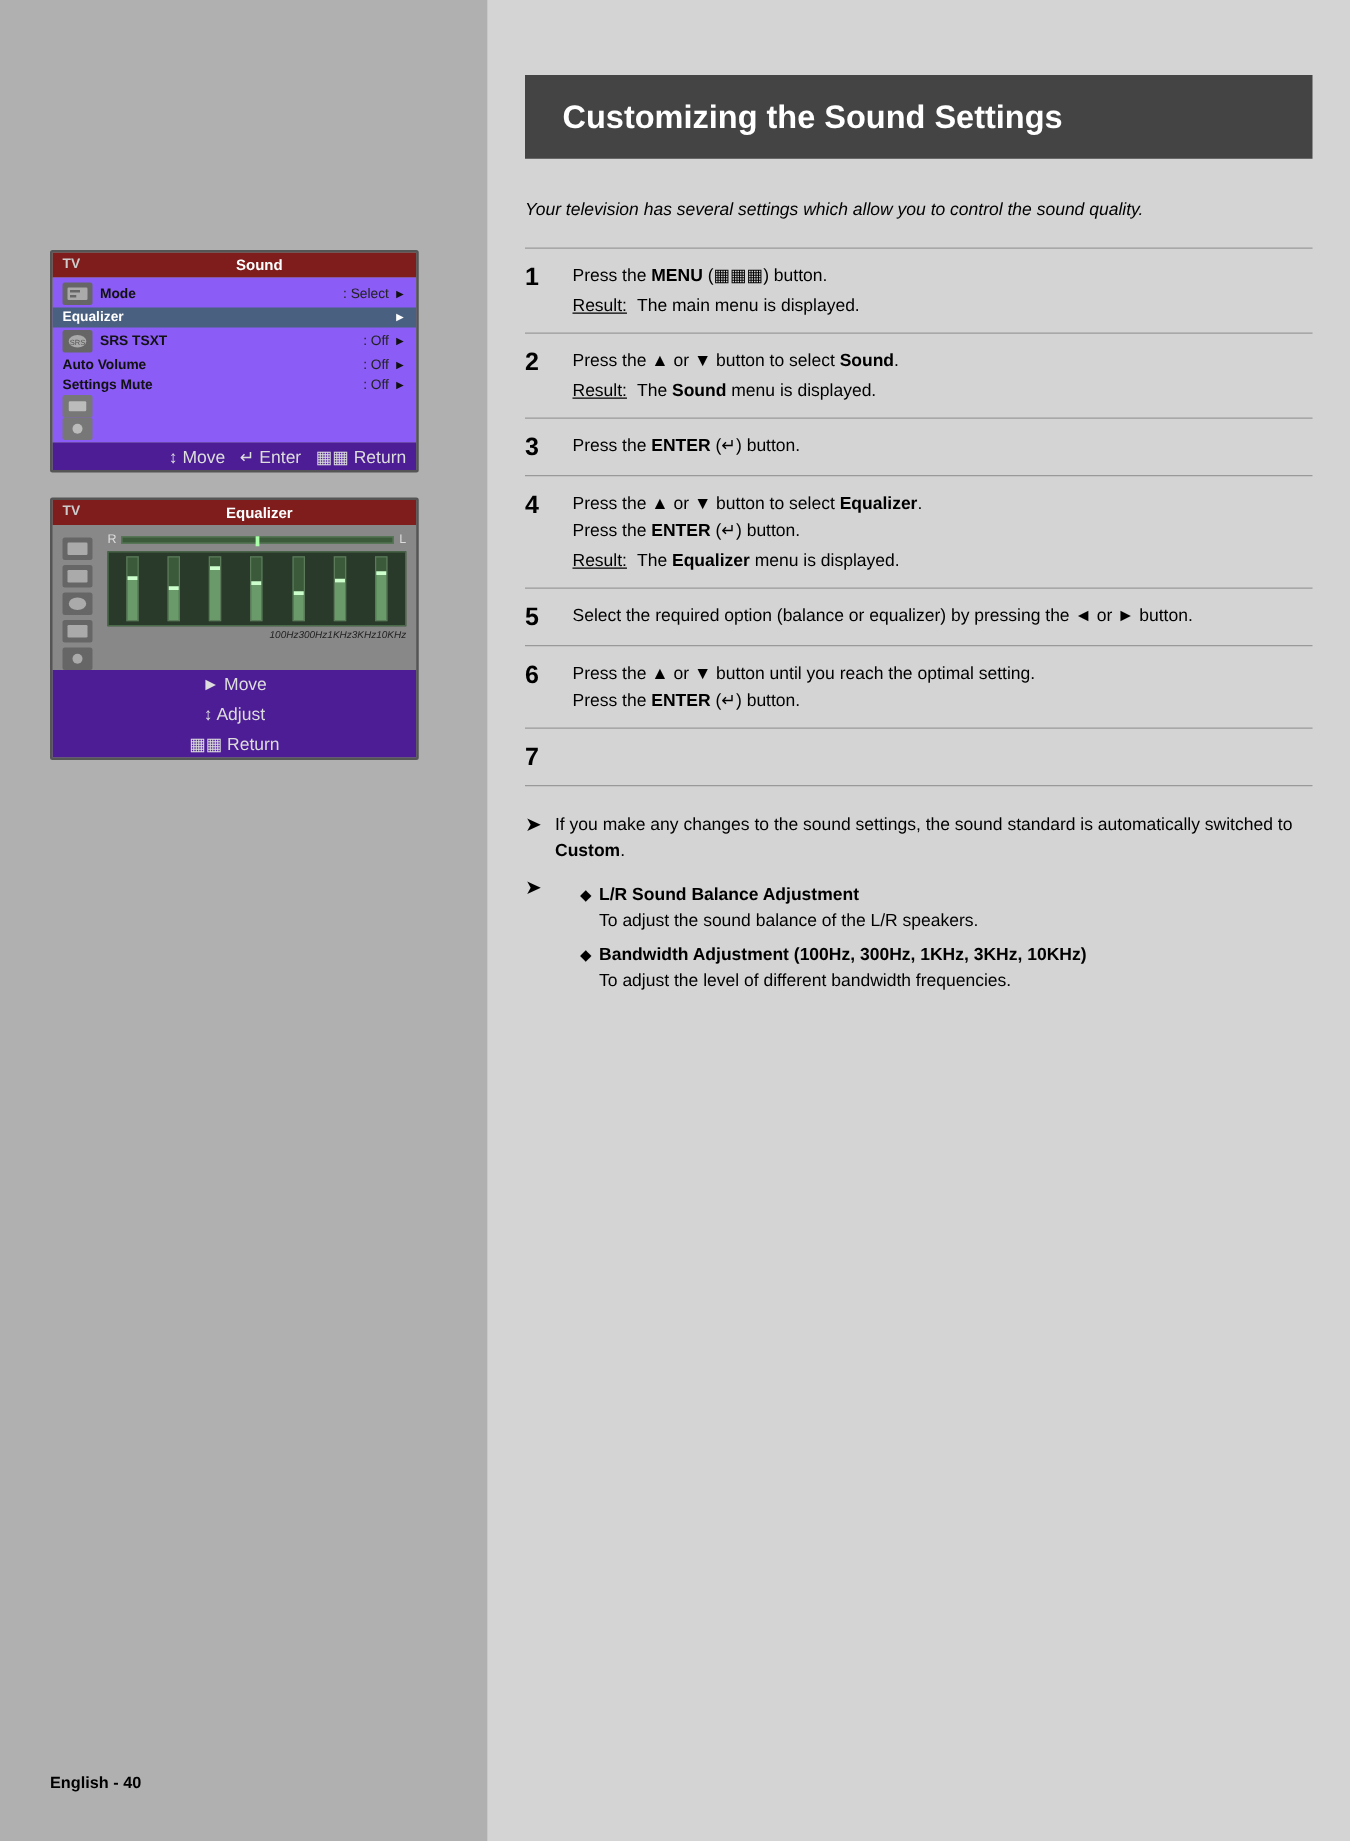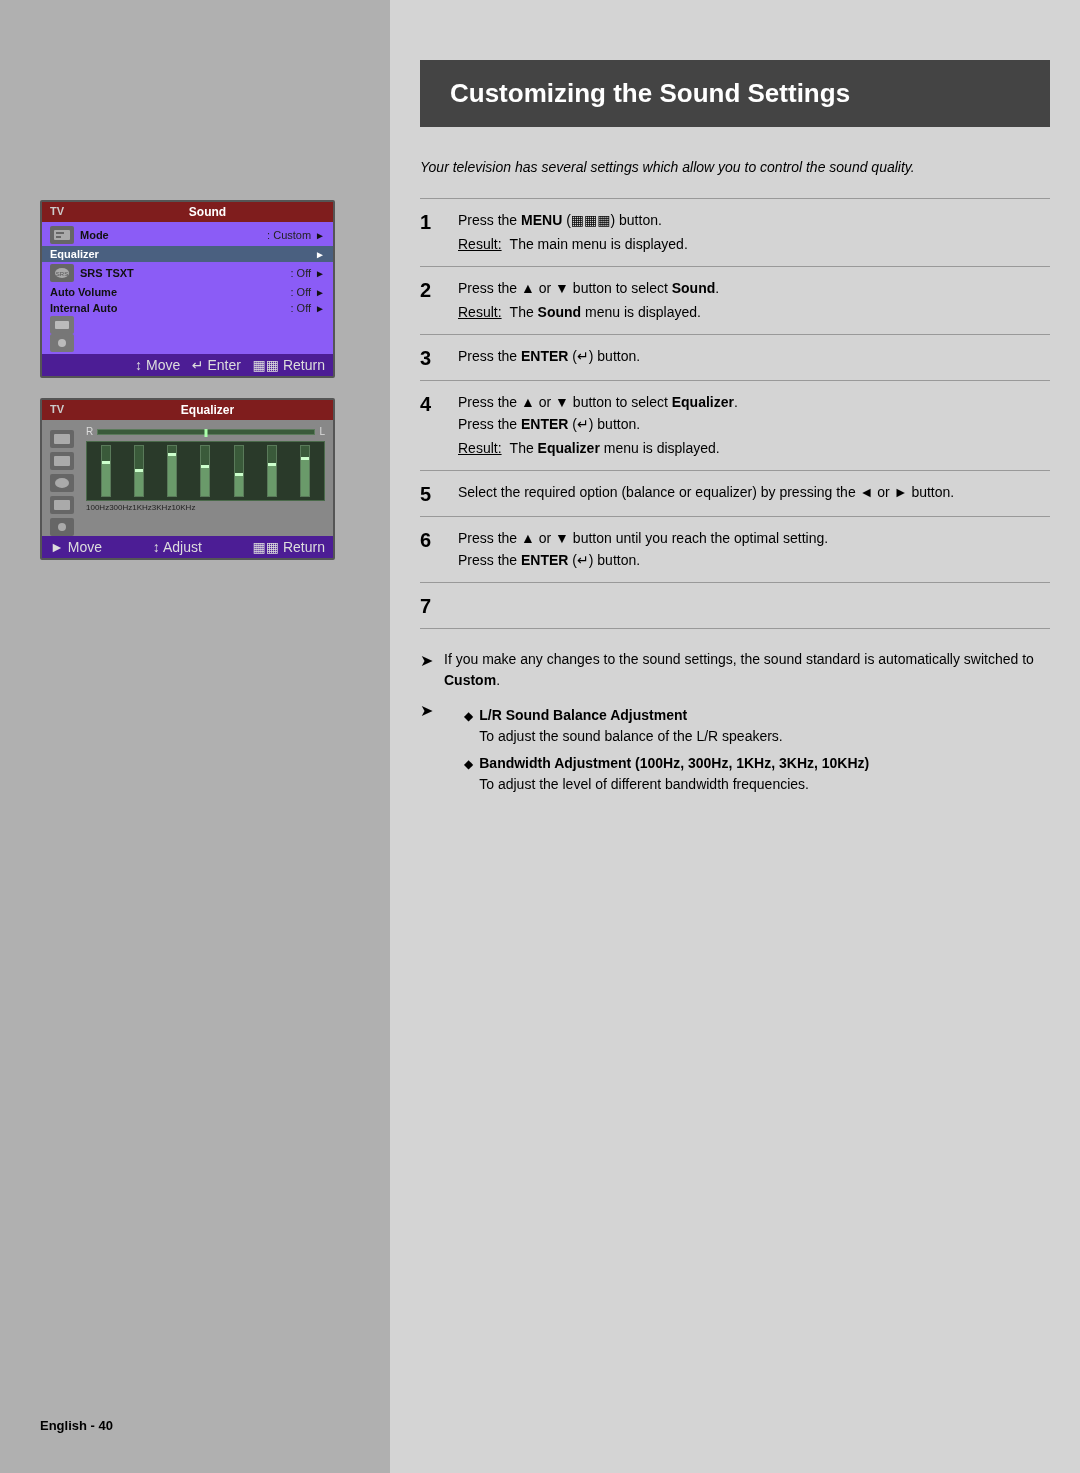--- a/index.html
+++ b/index.html
@@ -233,21 +233,21 @@
 
         <div class="tv-row">
           <div class="tv-row-icon">
             <svg width="18" height="12" viewBox="0 0 18 12">
                 <rect x="1" y="1" width="16" height="10" fill="#aaa" rx="1"></rect>
                 <rect x="3" y="3" width="8" height="2" fill="#666"></rect>
                 <rect x="3" y="7" width="5" height="2" fill="#666"></rect>
               </svg>
           </div>
           <span class="tv-row-label">Mode</span>
-          <span class="tv-row-value">: Custom</span>
+          <span class="tv-row-value">: Select</span>
           <span class="tv-row-arrow">►</span>
         </div>
 
         <div class="tv-row highlighted">
           <span class="tv-row-label">Equalizer</span>
           <span class="tv-row-arrow">►</span>
         </div>
 
         <div class="tv-row">
           <div class="tv-row-icon">
@@ -261,21 +261,21 @@
           <span class="tv-row-arrow">►</span>
         </div>
 
         <div class="tv-row">
           <span class="tv-row-label">Auto Volume</span>
           <span class="tv-row-value">: Off</span>
           <span class="tv-row-arrow">►</span>
         </div>
 
         <div class="tv-row">
-          <span class="tv-row-label">Internal Auto</span>
+          <span class="tv-row-label">Settings Mute</span>
           <span class="tv-row-value">: Off</span>
           <span class="tv-row-arrow">►</span>
         </div>
 
         <div class="tv-row" style="height:18px;">
           <div class="tv-row-icon" style="background:#777;">
             <svg width="18" height="12" viewBox="0 0 18 12">
                 <rect x="2" y="2" width="14" height="8" fill="#bbb" rx="1"></rect>
               </svg>
           </div>
@@ -377,30 +377,30 @@
               </div>
             </div>
             <div style="flex:1; height:100%; display:flex; flex-direction:column; align-items:center; justify-content:flex-end;">
               <div style="width:10px; background:#3a5a3a; border:1px solid #5a7a5a; height:54px; position:relative;">
                 <div style="position:absolute; bottom:0; width:100%; height:36px; background:#6a9a6a;"></div>
                 <div style="position:absolute; bottom:36px; width:100%; height:3px; background:#ccffcc;"></div>
               </div>
             </div>
           </div>
 
-          <div style="display:flex; justify-content:flex-start; font-size:8px; color:#222; margin-top:2px;">
+          <div style="display:flex; justify-content:flex-end; font-size:8px; color:#222; margin-top:2px;font-style:italic;">
             <span>100Hz</span>
             <span>300Hz</span>
             <span>1KHz</span>
             <span>3KHz</span>
             <span>10KHz</span>
           </div>
         </div>
       </div>
-      <div class="tv-footer" style="justify-content:space-between;">
+      <div class="tv-footer" style="justify-content:space-between;flex-direction:column;">
         <span>► Move</span>
         <span>↕ Adjust</span>
         <span>▦▦ Return</span>
       </div>
     </div>
 
   </div>
 
   <div class="page-footer">
     <span>English - 40</span>

